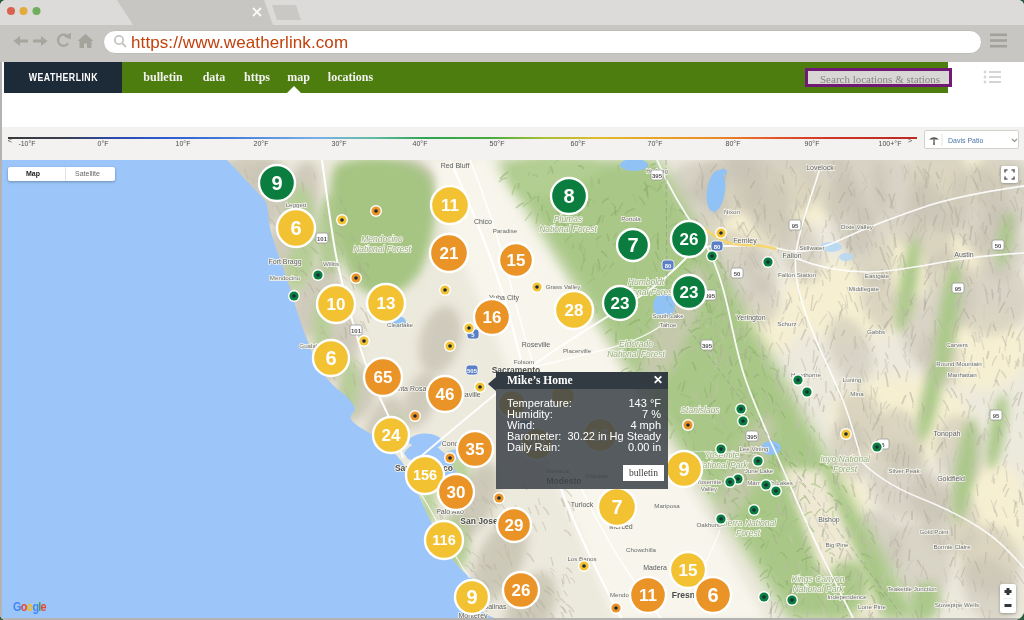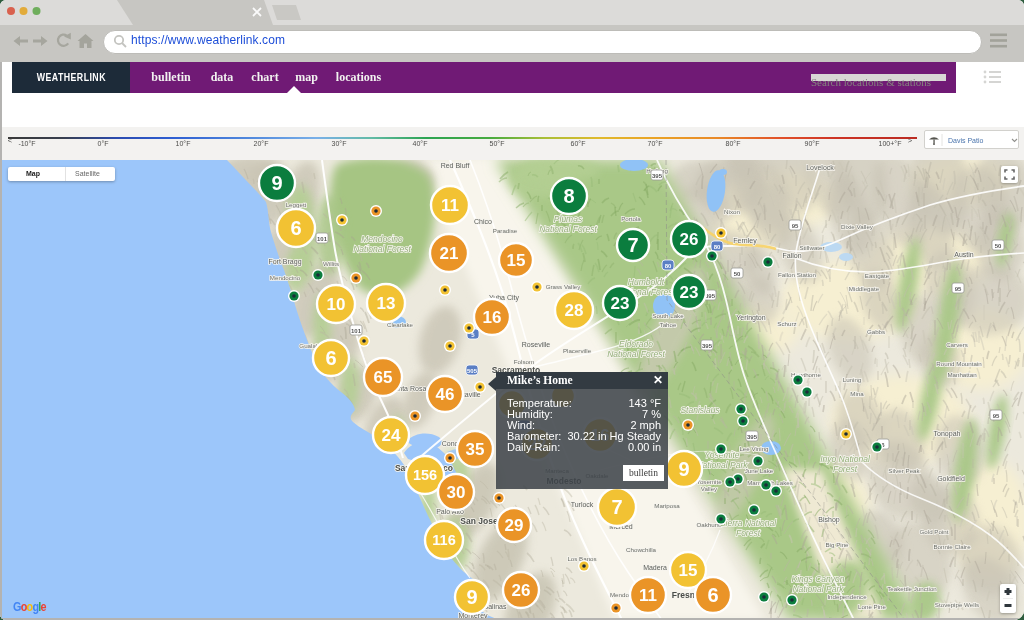--- a/index.html
+++ b/index.html
@@ -1,26 +1,26 @@
 <!DOCTYPE html>
 <html><head><meta charset="utf-8"><style>
 *{margin:0;padding:0;box-sizing:border-box}
 body{width:1024px;height:620px;background:#2e5c3e;font-family:"Liberation Sans",sans-serif;overflow:hidden}
 #win{position:absolute;inset:0;border-radius:6px 6px 10px 6px;overflow:hidden;background:#fff}
 #titlebar{position:absolute;left:0;top:0;width:1024px;height:25px;background:#dcdbd9}
 #toolbar{position:absolute;left:0;top:25px;width:1024px;height:37px;background:#c7c6c2}
 #urlbar{position:absolute;left:103px;top:30px;width:879px;height:24px;background:#fff;border-radius:12px;border:1px solid #bdbcb8}
-#urltext{position:absolute;left:131px;top:33px;font-size:12px;color:#1d4ed8;letter-spacing:0.1px}
-#navbar{position:absolute;left:12px;top:62px;width:944px;height:31px;background:#701a75}
+#urltext{position:absolute;left:131px;top:33px;font-size:17px;color:#c2410c;letter-spacing:0.1px}
+#navbar{position:absolute;left:4px;top:62px;width:944px;height:31px;background:#4d7c0f}
 #logo{position:absolute;left:0;top:0;width:118px;height:31px;background:#1d2b39;color:#fff;
  font-weight:bold;font-size:10px;letter-spacing:0.5px;text-align:center;line-height:31px}
 .nav{position:absolute;top:0;height:31px;line-height:31px;color:#f2f2f0;font-family:"Liberation Serif",serif;font-weight:bold;font-size:12px;text-align:center}
 #caret{position:absolute;left:287px;top:86px;width:0;height:0;border-left:7px solid transparent;border-right:7px solid transparent;border-bottom:7px solid #fff}
-#search{position:absolute;left:805px;top:68px;width:147px;height:19px;background:#d8d7d5;border:6px solid #701a75;
- font-family:"Liberation Serif",serif;font-size:11px;color:#85847f;line-height:17px;padding-left:0}
+#search{position:absolute;left:805px;top:68px;width:147px;height:19px;background:#d8d7d5;border:3px solid #701a75;
+ font-family:"Liberation Serif",serif;font-size:11px;color:#85847f;line-height:17px;padding-left:12px}
 #whitestrip{position:absolute;left:0;top:93px;width:1024px;height:34px;background:#fff}
 #scalebar{position:absolute;left:0;top:127px;width:1024px;height:33px;background:#f3f2f0}
 #grad{position:absolute;left:8px;top:10px;width:909px;height:2px;background:linear-gradient(to right,
  #3a3a3a 0%,#383f4e 6%,#2b4bb0 12%,#2e5ed2 18%,#4e86dc 26%,#79b0e8 34%,#62bba6 40%,#2ca452 46%,#47ab40 53%,#aabf37 59%,#e0ba2d 65%,#eaa426 71%,#e98a28 78%,#e1512a 85%,#cd3425 91%,#ba2b22 100%)}
 .tick{position:absolute;top:13px;font-size:7px;color:#4c4c4a;transform:translateX(-50%)}
 #davis{position:absolute;left:924px;top:3px;width:95px;height:19px;background:#fff;border:1px solid #d2d1cd;border-radius:2px}
 #map{position:absolute;left:0;top:160px;width:1024px;height:460px;background:#ece9dd}
 #mapctl{position:absolute;left:8px;top:167px;width:107px;height:14px;background:#fff;box-shadow:0 1px 3px rgba(0,0,0,0.3);border-radius:2px;font-size:7px}
 #popup{position:absolute;left:496px;top:372px;width:160px;height:117px}
 #phead{position:absolute;left:0;top:0;width:172px;height:17px;background:#333b42;color:#fff;
@@ -64,21 +64,21 @@
  <div id="urlbar"></div>
  <svg width="20" height="20" style="position:absolute;left:111px;top:32px">
    <circle cx="8" cy="8" r="4.2" stroke="#c4c4c0" stroke-width="1.8" fill="none"></circle>
    <line x1="11" y1="11" x2="15" y2="15" stroke="#c4c4c0" stroke-width="1.8"></line>
  </svg>
  <div id="urltext">https://www.weatherlink.com</div>
  <div id="navbar">
   <div id="logo"><span style="display:inline-block;transform:scaleX(0.88)">WEATHERLINK</span></div>
   <div class="nav" style="left:132px;width:54px">bulletin</div>
   <div class="nav" style="left:190px;width:40px">data</div>
-  <div class="nav" style="left:235px;width:36px">chart</div>
+  <div class="nav" style="left:235px;width:36px">https</div>
   <div class="nav" style="left:277px;width:35px">map</div>
   <div class="nav" style="left:318px;width:57px">locations</div>
  </div>
  <div id="search">Search locations &amp; stations</div>
  <svg width="22" height="18" style="position:absolute;left:982px;top:68px">
     <circle cx="3" cy="4" r="1.4" fill="#d5d5d3"></circle>
       <rect x="7" y="3" width="12" height="2" fill="#d5d5d3"></rect>
     <circle cx="3" cy="9" r="1.4" fill="#d5d5d3"></circle>
       <rect x="7" y="8" width="12" height="2" fill="#d5d5d3"></rect>
     <circle cx="3" cy="14" r="1.4" fill="#d5d5d3"></circle>
@@ -2535,18 +2535,18 @@
  </div>
  <div id="glogo"><span style="color:#4285F4">G</span><span style="color:#EA4335">o</span><span style="color:#FBBC05">o</span><span style="color:#4285F4">g</span><span style="color:#34A853">l</span><span style="color:#EA4335">e</span></div>
  <div style="position:absolute;left:0;top:62px;width:2px;height:556px;background:#b4b3b1"></div>
  <div style="position:absolute;left:0;top:618px;width:1024px;height:2px;background:#b4b3b1"></div>
  <div id="ptr"></div>
  <div id="popup">
    <div id="phead">Mike’s Home<span id="pclose">✕</span></div>
    <div id="pbody">
      <div class="prow" style="top:8px">Temperature:<span class="pv">143 °F</span></div>
      <div class="prow" style="top:19px">Humidity:<span class="pv">7 %</span></div>
-     <div class="prow" style="top:30px">Wind:<span class="pv">2 mph</span></div>
+     <div class="prow" style="top:30px">Wind:<span class="pv">4 mph</span></div>
      <div class="prow" style="top:41px">Barometer:<span class="pv">30.22 in Hg Steady</span></div>
      <div class="prow" style="top:52px">Daily Rain:<span class="pv">0.00 in</span></div>
      <div id="pbtn">bulletin</div>
    </div>
  </div>
 </div>
 </body></html>

